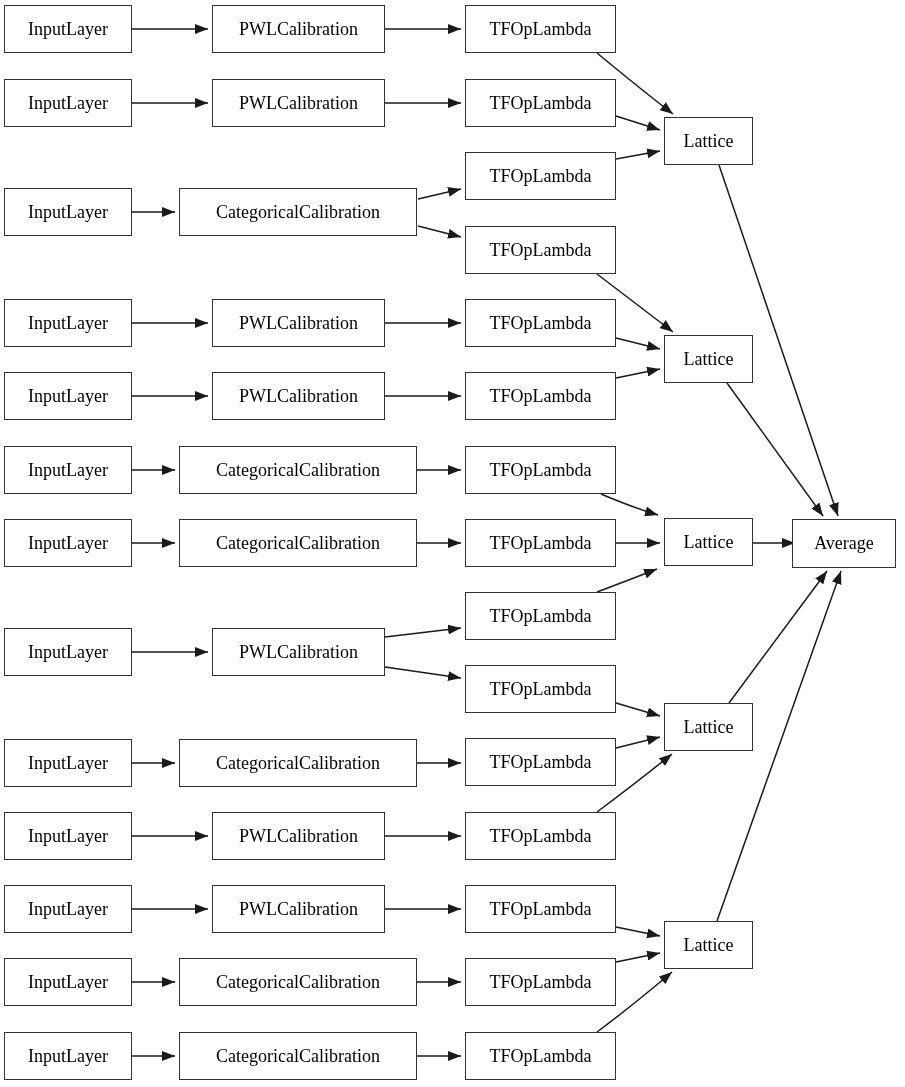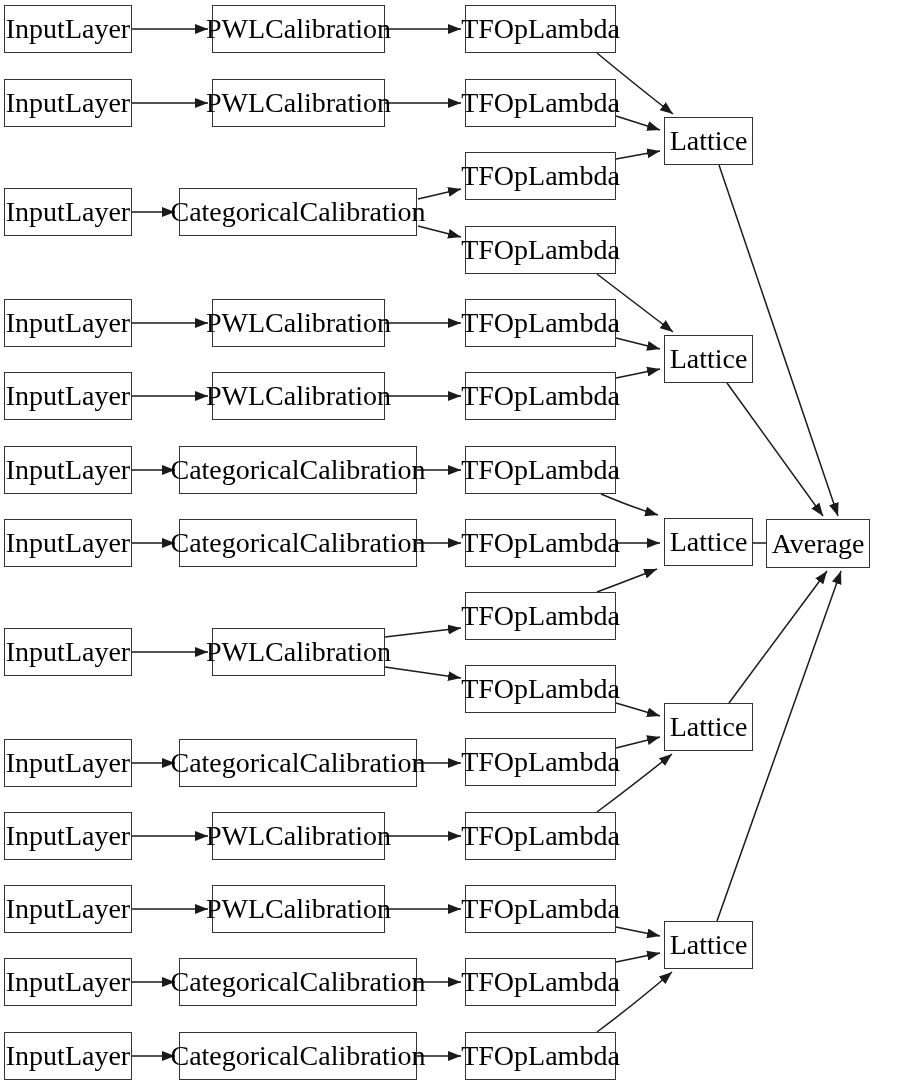--- a/index.html
+++ b/index.html
@@ -21,21 +21,21 @@
     top: 0;
     width: 905px;
     height: 1087px;
   }
   .node {
     position: absolute;
     box-sizing: border-box;
     border: 1.5px solid #333333;
     background: #ffffff;
     color: #000000;
-    font-size: 28px;
+    font-size: 18px;
     display: flex;
     align-items: center;
     justify-content: center;
     white-space: nowrap;
     z-index: 2;
     font-family: Liberation Serif, serif;
   }
   .edge {
     fill: none;
     stroke-width: 1.5px;
@@ -142,14 +142,14 @@
     <div class="node" style="left: 465px; top: 738px; width: 151px; height: 48px; border-color: rgb(51, 51, 51); background: rgb(255, 255, 255); color: rgb(0, 0, 0);">TFOpLambda</div>
     <div class="node" style="left: 465px; top: 812px; width: 151px; height: 48px; border-color: rgb(51, 51, 51); background: rgb(255, 255, 255); color: rgb(0, 0, 0);">TFOpLambda</div>
     <div class="node" style="left: 465px; top: 885px; width: 151px; height: 48px; border-color: rgb(51, 51, 51); background: rgb(255, 255, 255); color: rgb(0, 0, 0);">TFOpLambda</div>
     <div class="node" style="left: 465px; top: 958px; width: 151px; height: 48px; border-color: rgb(51, 51, 51); background: rgb(255, 255, 255); color: rgb(0, 0, 0);">TFOpLambda</div>
     <div class="node" style="left: 465px; top: 1032px; width: 151px; height: 48px; border-color: rgb(51, 51, 51); background: rgb(255, 255, 255); color: rgb(0, 0, 0);">TFOpLambda</div>
     <div class="node" style="left: 664px; top: 117px; width: 89px; height: 48px; border-color: rgb(51, 51, 51); background: rgb(255, 255, 255); color: rgb(0, 0, 0);">Lattice</div>
     <div class="node" style="left: 664px; top: 335px; width: 89px; height: 48px; border-color: rgb(51, 51, 51); background: rgb(255, 255, 255); color: rgb(0, 0, 0);">Lattice</div>
     <div class="node" style="left: 664px; top: 518px; width: 89px; height: 48px; border-color: rgb(51, 51, 51); background: rgb(255, 255, 255); color: rgb(0, 0, 0);">Lattice</div>
     <div class="node" style="left: 664px; top: 703px; width: 89px; height: 48px; border-color: rgb(51, 51, 51); background: rgb(255, 255, 255); color: rgb(0, 0, 0);">Lattice</div>
     <div class="node" style="left: 664px; top: 921px; width: 89px; height: 48px; border-color: rgb(51, 51, 51); background: rgb(255, 255, 255); color: rgb(0, 0, 0);">Lattice</div>
-    <div class="node" style="left: 766px; top: 519px; width: 104px; height: 49px; border-color: rgb(51, 51, 51); background: rgb(255, 255, 255); color: rgb(0, 0, 0);">Average</div>
+    <div class="node" style="left: 792px; top: 519px; width: 104px; height: 49px; border-color: rgb(51, 51, 51); background: rgb(255, 255, 255); color: rgb(0, 0, 0);">Average</div>
   </div>
 
 </body></html>

